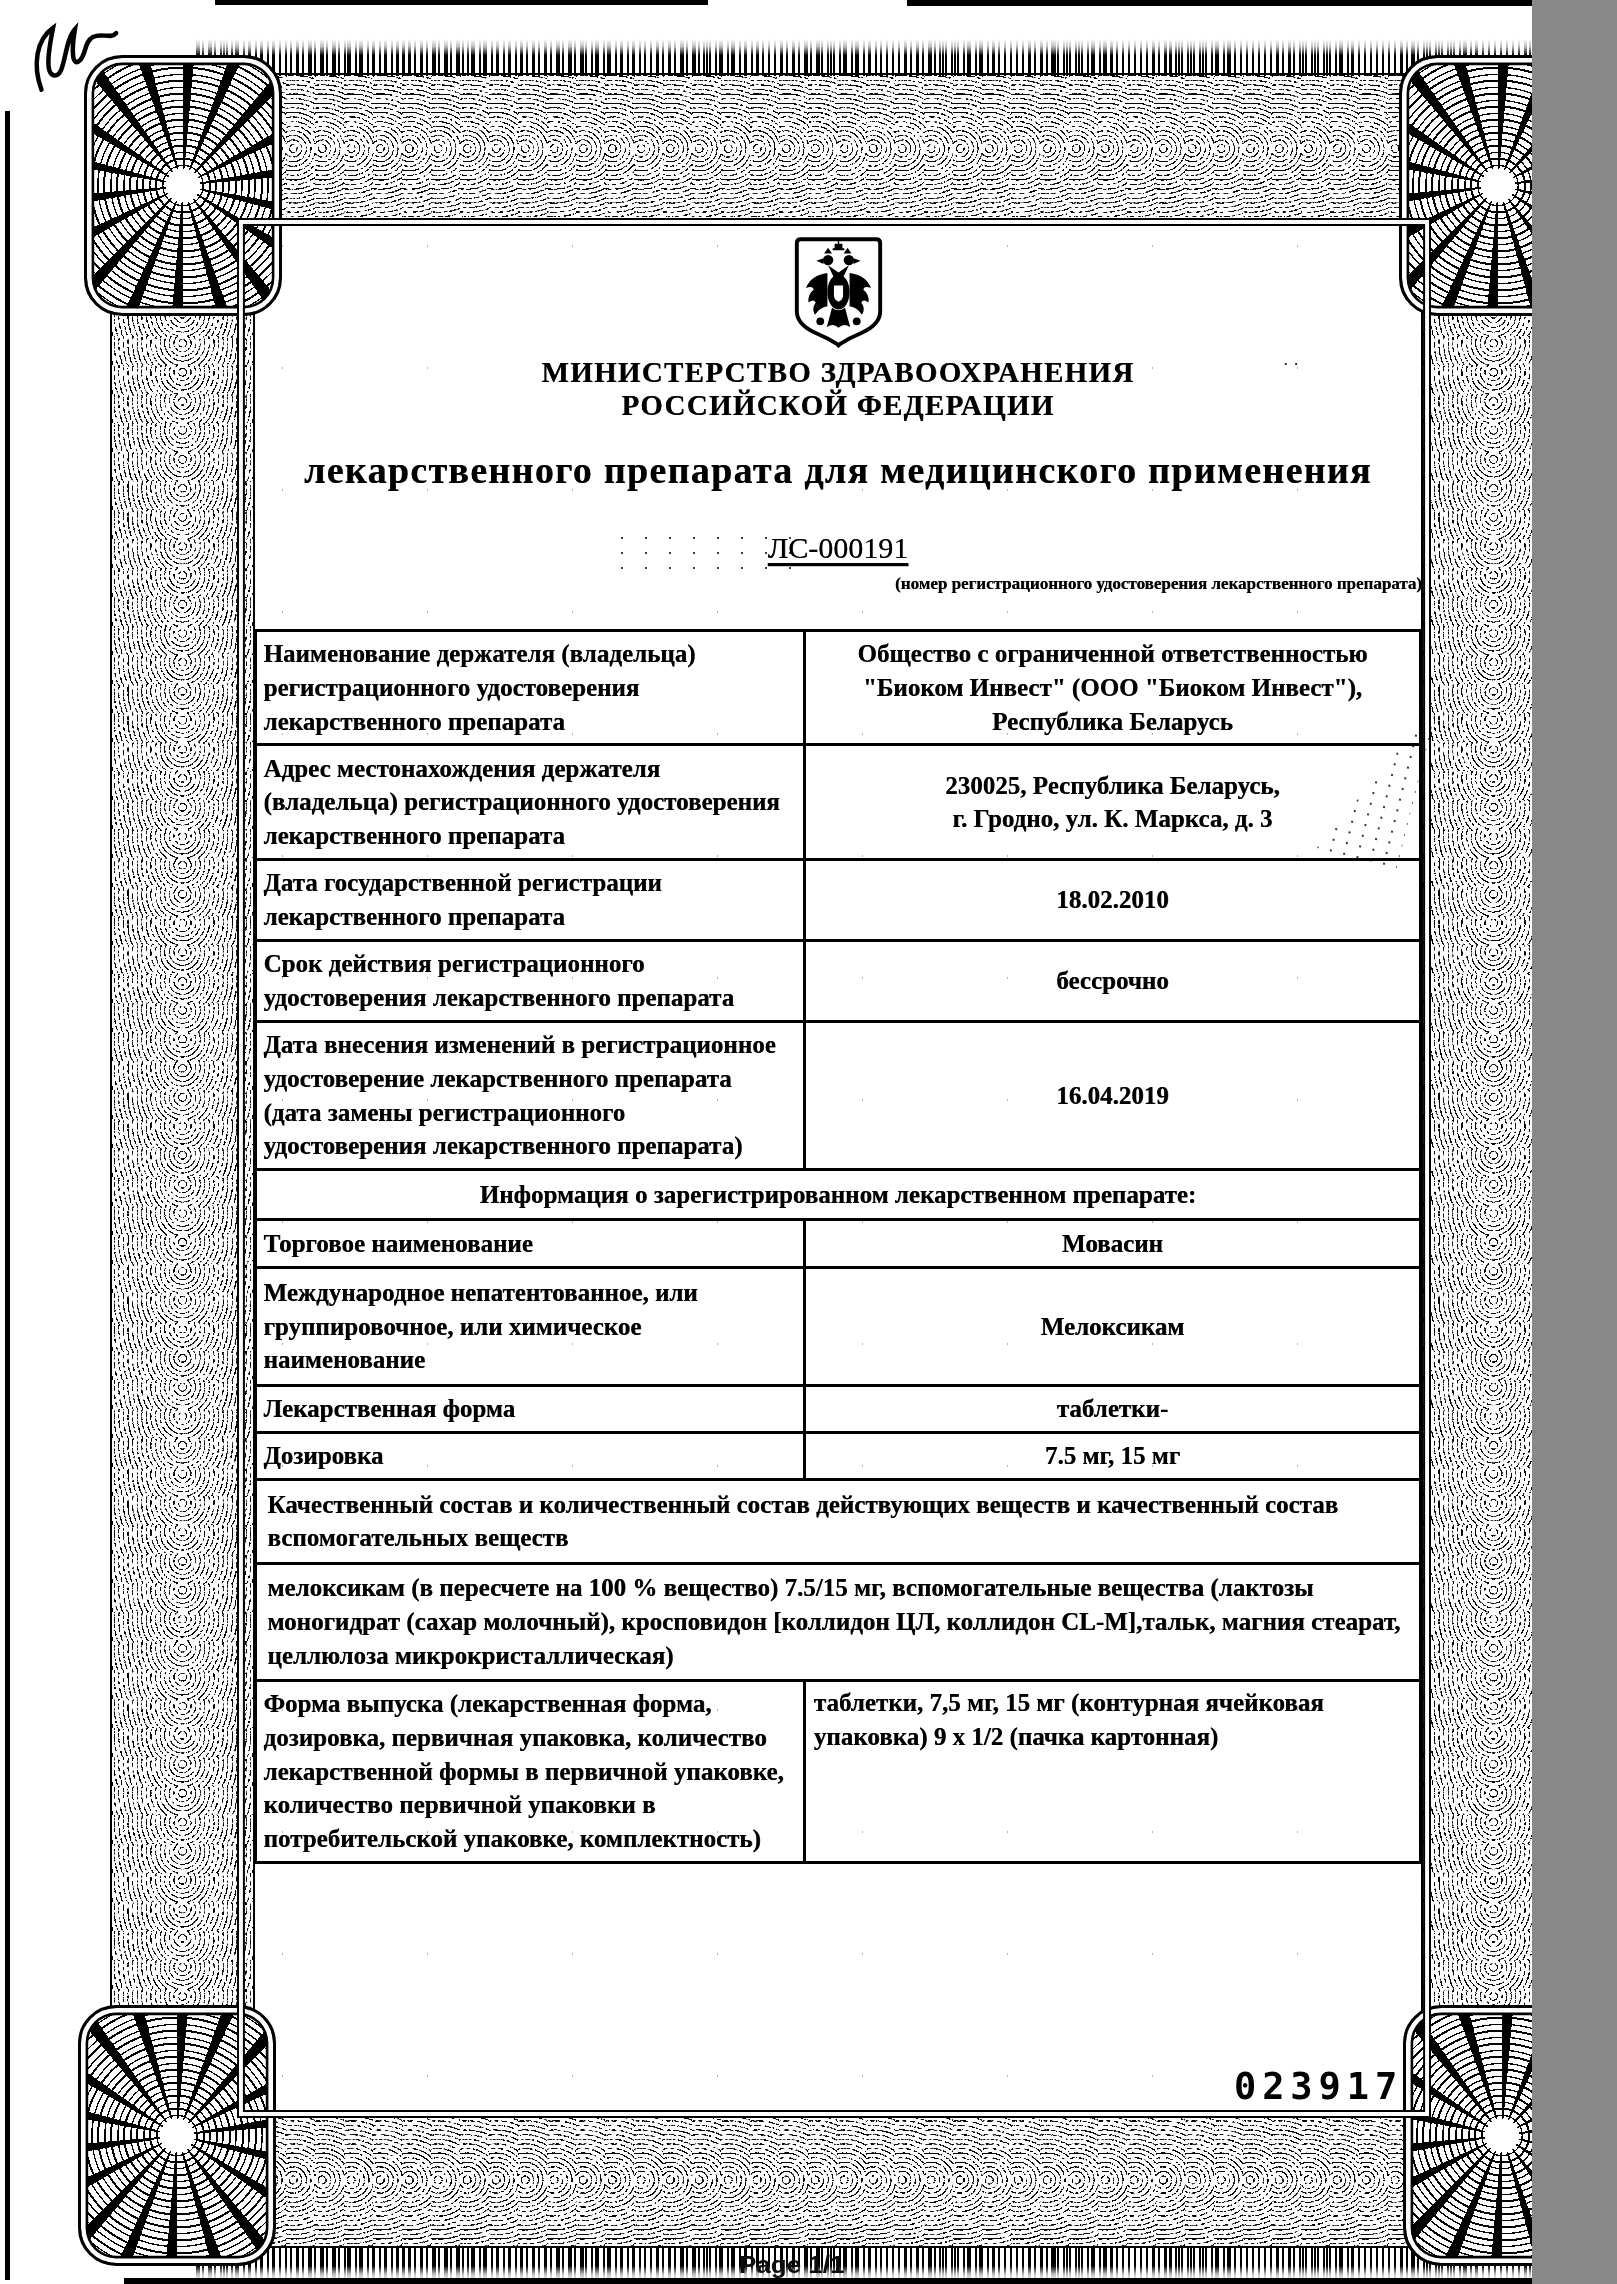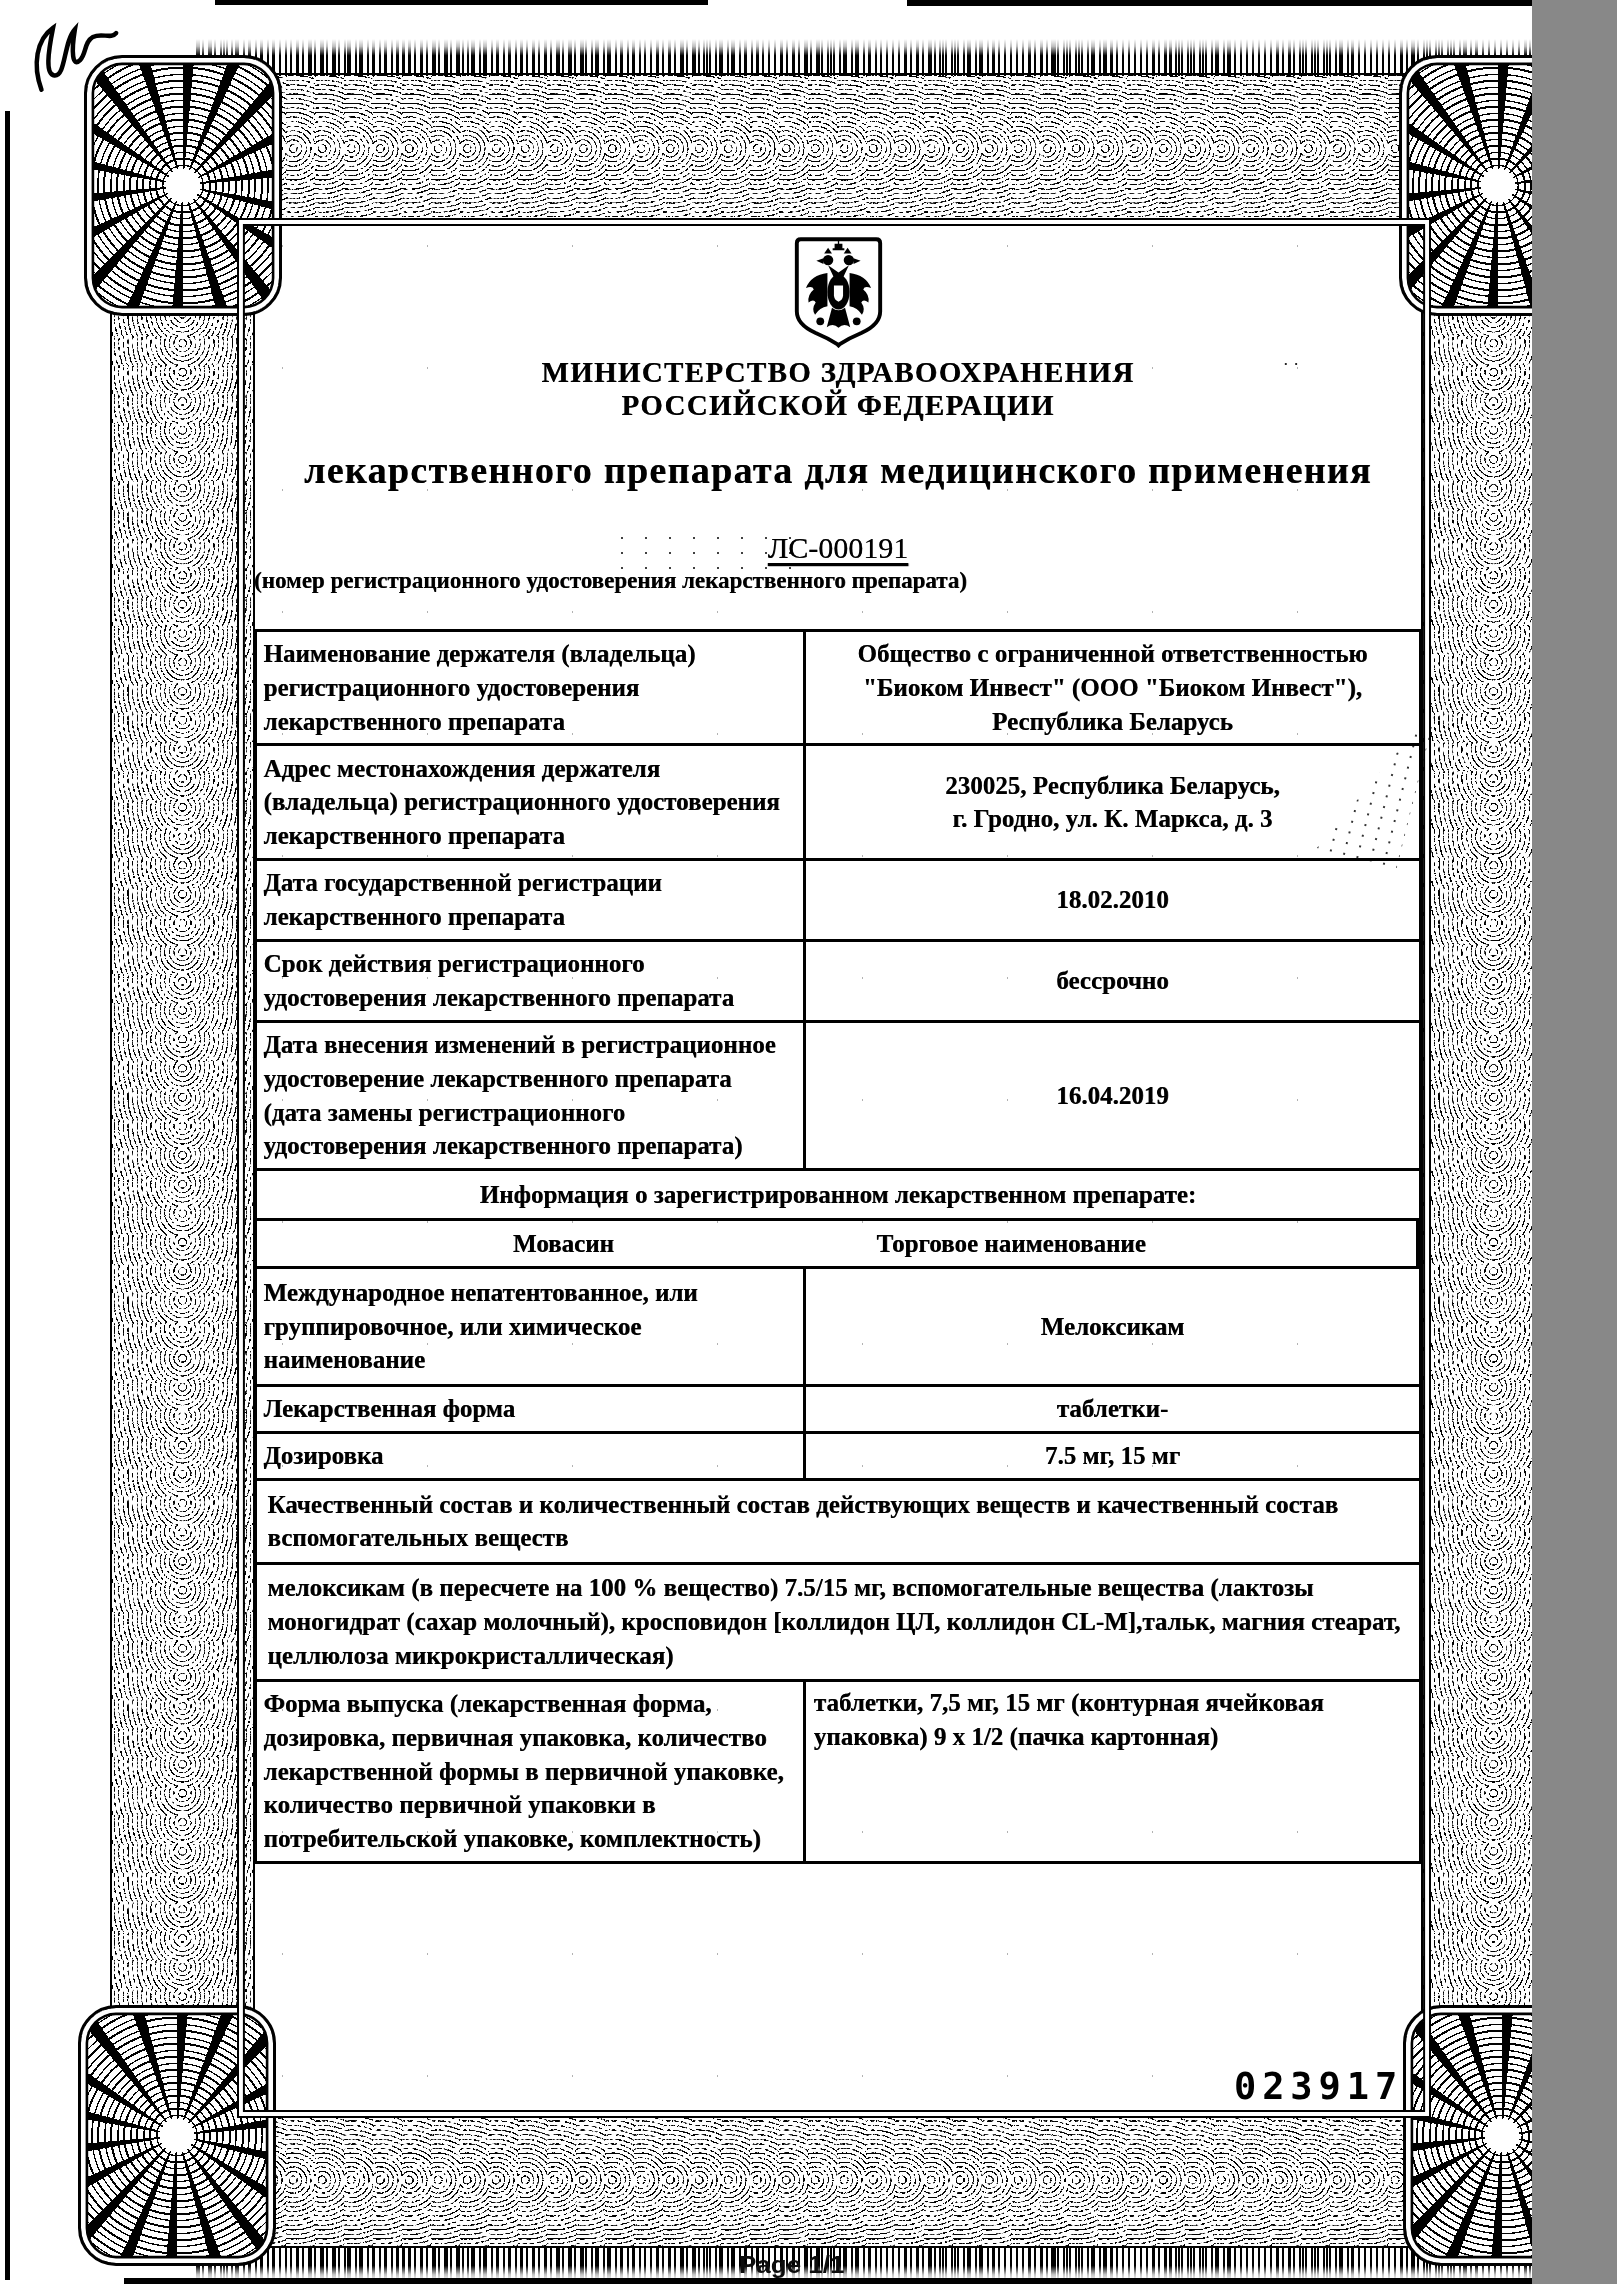--- a/index.html
+++ b/index.html
@@ -69,21 +69,21 @@
     border:2.6px solid #000;box-shadow:inset 0 0 0 3.9px #fff, inset 0 0 0 5.9px #000;z-index:3;}
 
   
   .content{position:absolute;left:254px;top:227px;width:1168px;z-index:5;
            text-shadow:0.4px 0.3px 0 rgba(0,0,0,.75);}
   .coat{display:block;margin:9px auto 0;}
   .ministry{margin-top:7.8px;text-align:center;font-weight:700;font-size:29px;line-height:1.16;letter-spacing:1.3px;}
   .doc-title{margin-top:27px;text-align:center;font-weight:700;font-size:38px;line-height:1.1;letter-spacing:1.3px;}
   .reg-number{margin-top:39px;text-align:center;font-weight:400;font-size:30px;
               text-decoration:underline;text-decoration-thickness:2.6px;text-underline-offset:4.6px;}
-  .reg-note{margin-top:3px;text-align:left;font-weight:700;font-size:23px;}
+  .reg-note{margin-top:9px;text-align:right;font-weight:700;font-size:17px;}
 
   .doc-table{margin-top:35px;width:1168px;box-sizing:border-box;border:3.9px solid #000;}
   .trow{display:flex;box-sizing:border-box;}
   .trow + .trow{border-top:3.3px solid #000;}
   .cell{box-sizing:border-box;font-weight:700;font-size:25px;line-height:1.35;}
   .lbl{width:549px;flex:none;border-right:3.3px solid #000;padding:5.2px 9px 5.2px 6.5px;
        display:flex;flex-direction:column;justify-content:center;}
   .val{flex:1;display:flex;align-items:center;justify-content:center;text-align:center;
        padding:5.2px 15.7px;white-space:pre-line;}
   .val.v-top{align-items:flex-start;justify-content:flex-start;text-align:left;padding-top:3.9px;padding-left:7.8px;}
@@ -199,22 +199,22 @@
       <div class="trow" style="min-height:137px">
         <div class="cell lbl">Дата внесения изменений в регистрационное удостоверение лекарственного препарата (дата замены регистрационного удостоверения лекарственного препарата)</div>
         <div class="cell val">16.04.2019</div>
       </div>
 
       <div class="trow" style="min-height:45px">
         <div class="cell sect center">Информация о зарегистрированном лекарственном препарате:</div>
       </div>
 
       <div class="trow" style="min-height:48px">
+        <div class="cell lbl">Торговое наименование</div>
         <div class="cell val">Мовасин</div>
-        <div class="cell lbl">Торговое наименование</div>
       </div>
 
       <div class="trow" style="min-height:118px">
         <div class="cell lbl">Международное непатентованное, или группировочное, или химическое наименование</div>
         <div class="cell val">Мелоксикам</div>
       </div>
 
       <div class="trow" style="min-height:35px">
         <div class="cell lbl">Лекарственная форма</div>
         <div class="cell val">таблетки-</div>

